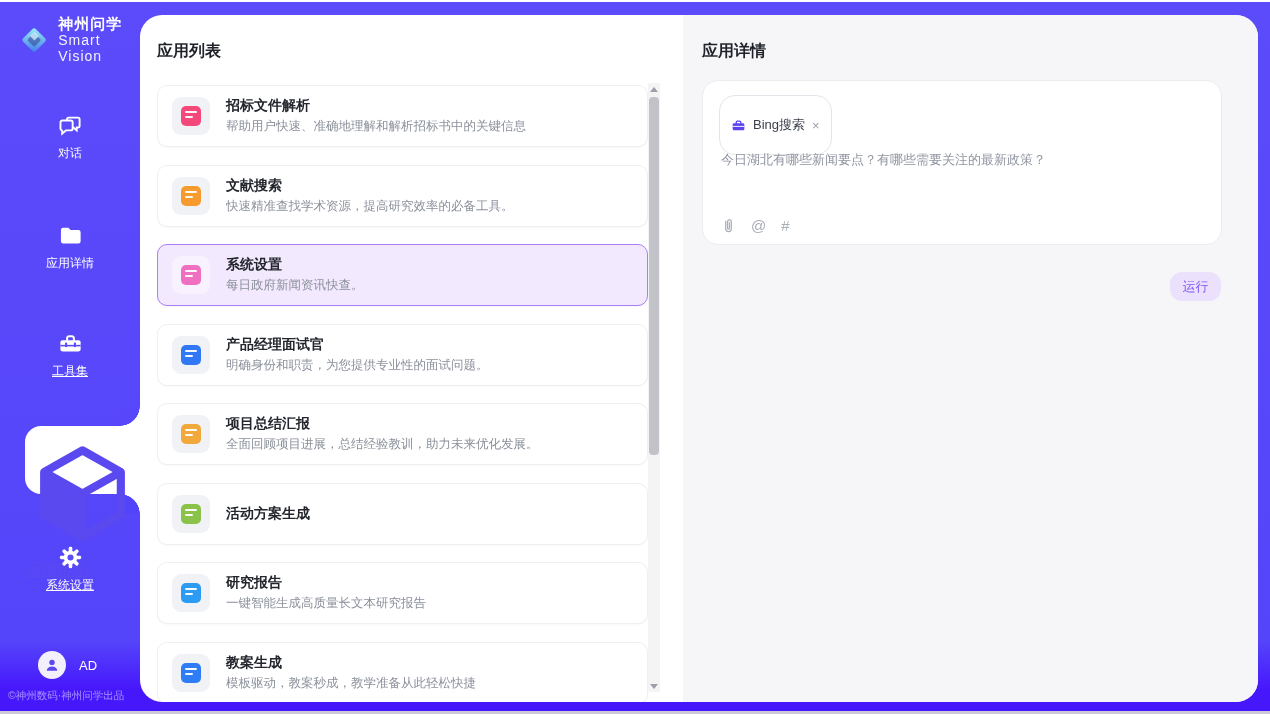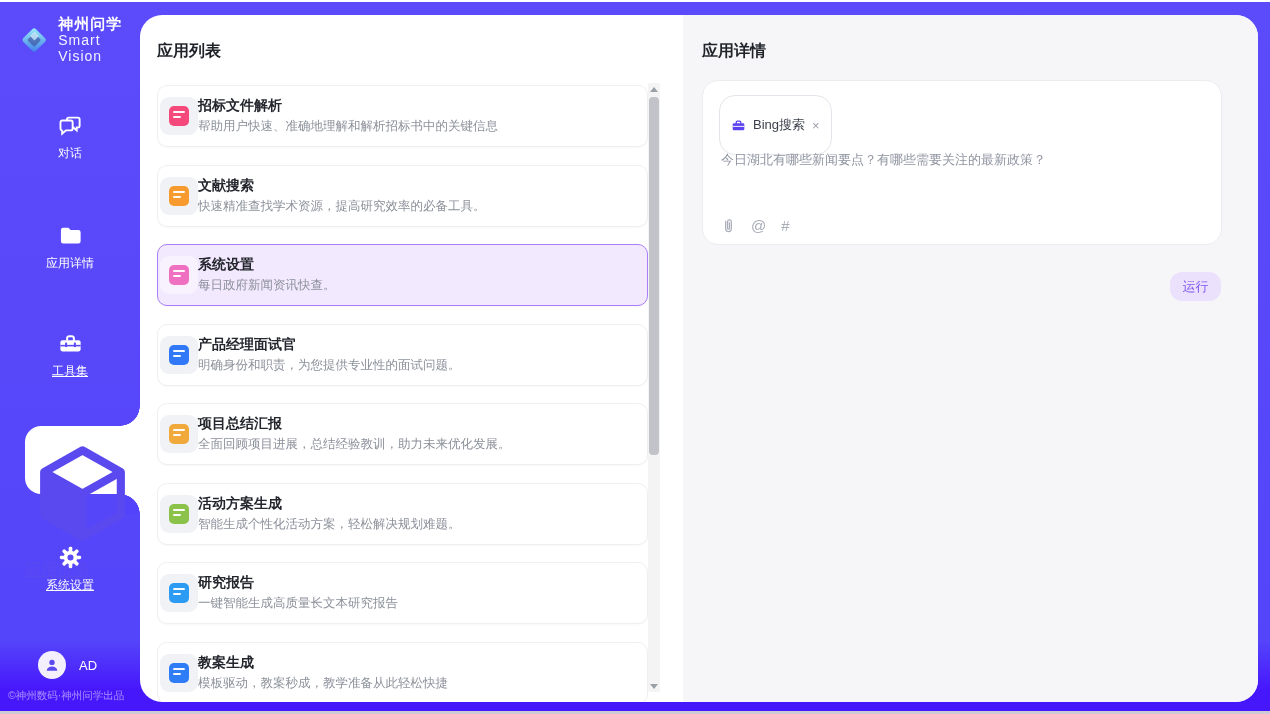--- a/index.html
+++ b/index.html
@@ -27,21 +27,21 @@
   .avatar{width:28px;height:28px;border-radius:50%;background:#f3effc;display:flex;align-items:center;justify-content:center;}
   .user-name{font-size:13px;color:#fff;}
   .side-footer{position:absolute;left:8px;bottom:8px;font-size:10.5px;color:rgba(255,255,255,.5);white-space:nowrap;}
   
   .content{position:absolute;left:140px;top:13px;right:12px;bottom:9px;background:#fff;border-radius:22px;overflow:hidden;}
   .panel-title{font-size:16px;font-weight:bold;color:#1f2329;}
   .list-panel{position:absolute;left:0;top:0;bottom:0;width:543px;}
   .list-panel .panel-title{position:absolute;left:17px;top:26px;}
   .app-list{position:absolute;left:17px;top:70px;width:491px;bottom:0;display:flex;flex-direction:column;row-gap:17.5px;overflow:hidden;}
   .app-card{flex:0 0 62px;border:1px solid #efeff2;border-radius:10px;background:#fff;display:flex;align-items:center;
-            padding:0 2px;box-sizing:border-box;box-shadow:0 1px 2px rgba(30,30,60,.03);cursor:pointer;}
+            padding:0 14px;box-sizing:border-box;gap:16px;box-shadow:0 1px 2px rgba(30,30,60,.03);cursor:pointer;}
   .app-card.selected{background:#f3e9fe;border:1px solid #a97ef6;}
   .tile{width:38px;height:38px;border-radius:9px;background:#f1f2f6;display:flex;align-items:center;justify-content:center;flex:0 0 38px;}
   .app-card.selected .tile{background:#f8f2fe;}
   .glyph{width:20px;height:20px;border-radius:5px;position:relative;}
   .glyph:before{content:"";position:absolute;left:4px;top:5px;width:12px;height:2px;background:rgba(255,255,255,.95);border-radius:1px;}
   .glyph:after{content:"";position:absolute;left:4px;top:10px;width:8px;height:2px;background:rgba(255,255,255,.95);border-radius:1px;}
   .app-text{min-width:0;}
   .app-title{font-size:14px;font-weight:bold;color:#23262d;line-height:17px;}
   .app-desc{font-size:12.5px;color:#8b909a;margin-top:4px;white-space:nowrap;overflow:hidden;}
   
@@ -210,21 +210,20 @@
               <div class="app-title">项目总结汇报</div>
               <div class="app-desc">全面回顾项目进展，总结经验教训，助力未来优化发展。</div>
             </div>
           </div>
           <div class="app-card">
             <div class="tile">
                 <div class="glyph" style="background: rgb(139, 195, 74);"></div>
               </div>
             <div class="app-text">
               <div class="app-title">活动方案生成</div>
-              <div class="app-desc">智能生成个性化活动方案，轻松解决规划难题。</div>
             </div>
           </div>
           <div class="app-card">
             <div class="tile">
                 <div class="glyph" style="background: rgb(43, 155, 244);"></div>
               </div>
             <div class="app-text">
               <div class="app-title">研究报告</div>
               <div class="app-desc">一键智能生成高质量长文本研究报告</div>
             </div>

